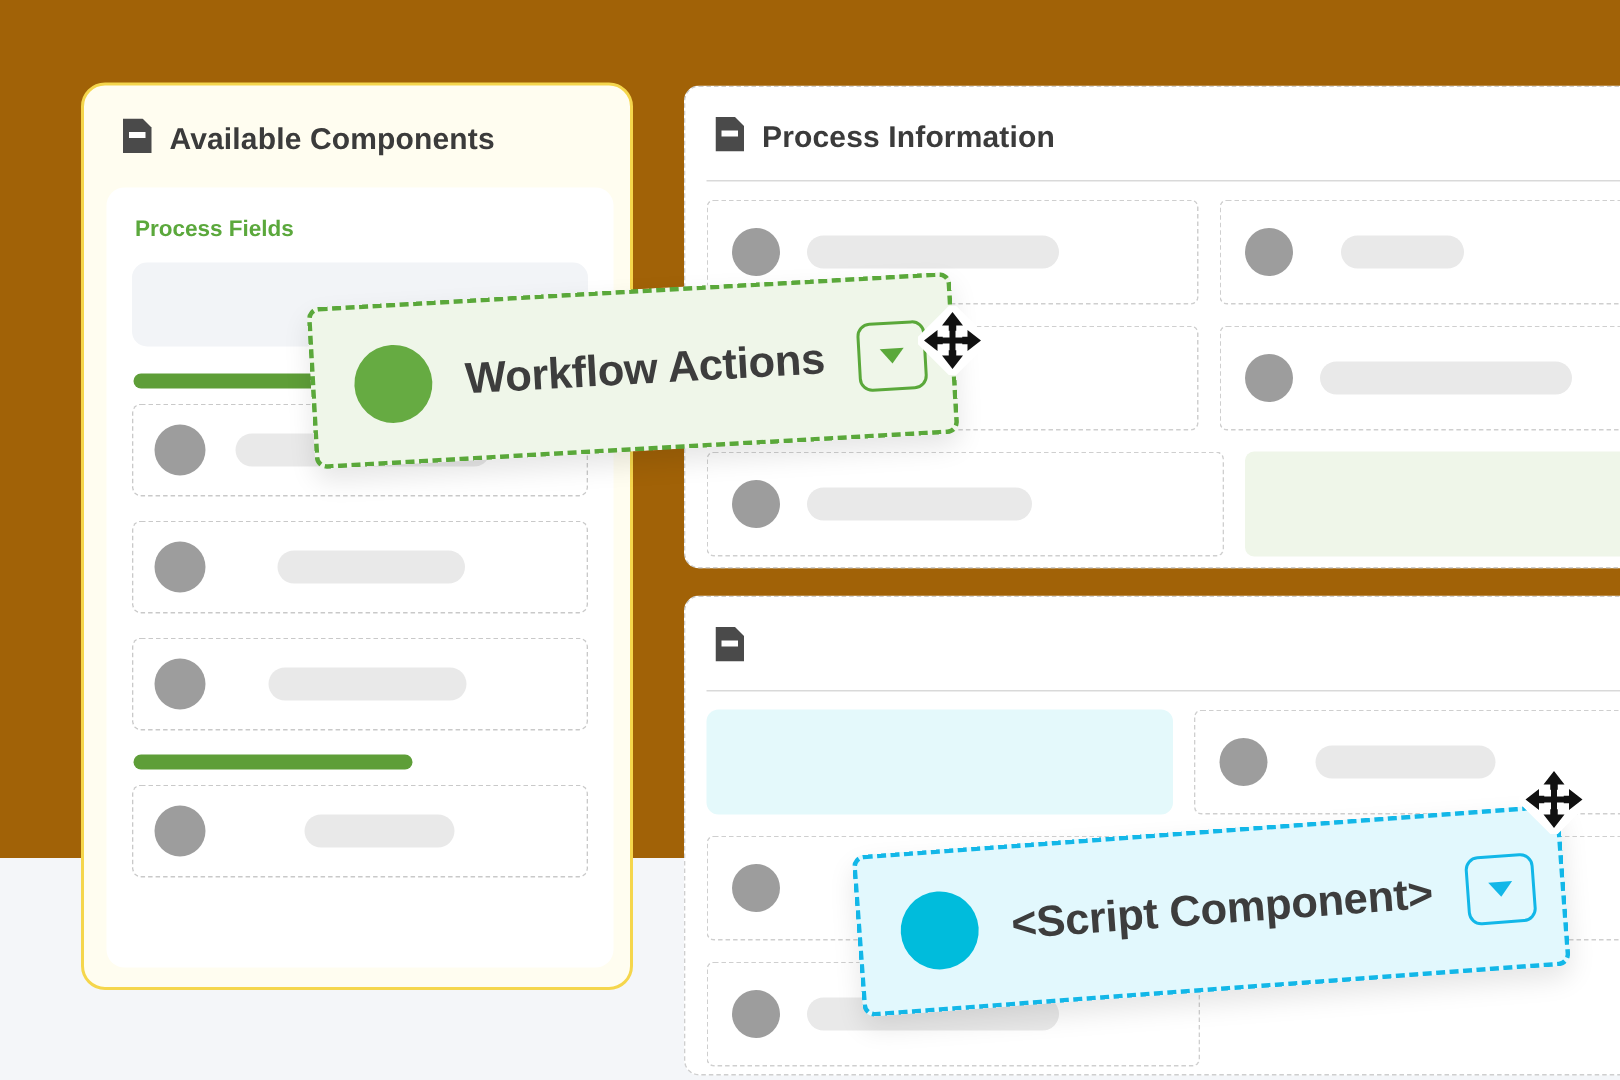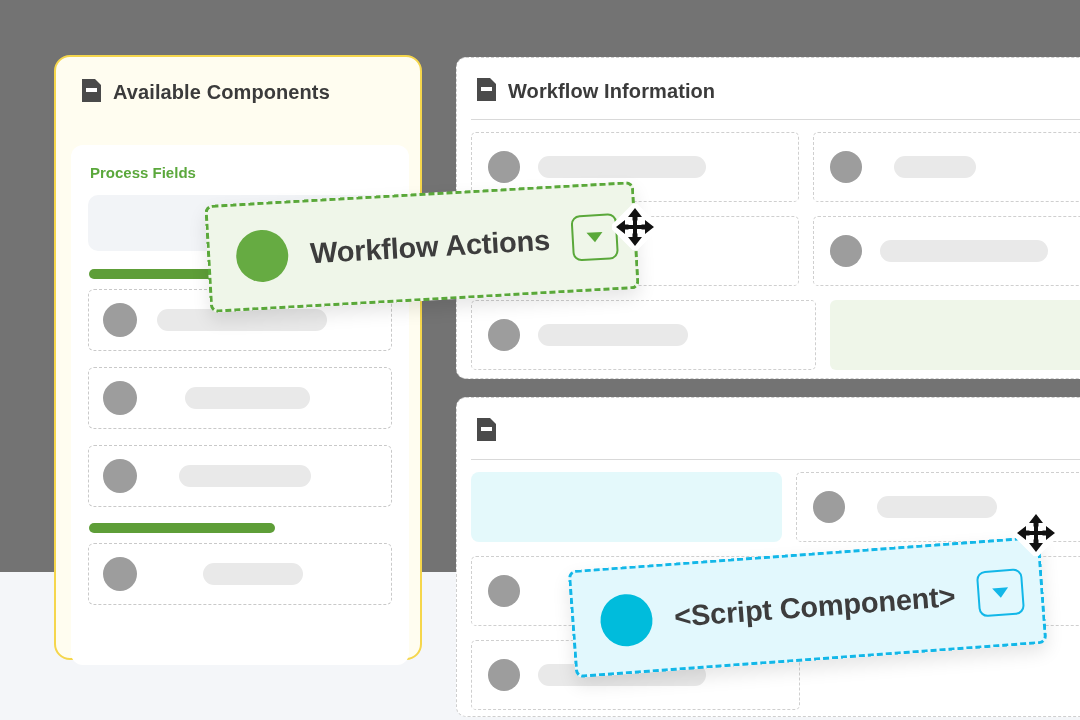--- a/index.html
+++ b/index.html
@@ -9,21 +9,21 @@
     height: 720px;
     overflow: hidden;
     background: #f4f6f9;
     font-family: "Liberation Sans", sans-serif;
   }
 
   #stage {
     position: relative;
     width: 1080px;
     height: 572px;
-    background: #737373;
+    background: #a16207;
   }
 
   
   #left-panel {
     position: absolute;
     left: 54px;
     top: 55px;
     width: 368px;
     height: 605px;
     background: #fffdf0;
@@ -52,21 +52,20 @@
   #left-inner {
     position: absolute;
     left: 15px;
     top: 68px;
     width: 338px;
     height: 520px;
     background: #ffffff;
     border-radius: 12px;
     padding: 16px 17px 0 17px;
     overflow: hidden;
-    margin-top: 20px;
   }
 
   .section-label {
     font-size: 15px;
     font-weight: bold;
     color: #5ba83c;
     margin: 3px 0 14px 2px;
   }
 
   
@@ -310,21 +309,21 @@
 
   <section class="info-panel" id="workflow-panel">
 
     <div class="panel-header">
       <span class="doc-icon">
         <svg width="20" height="23" viewBox="0 0 20 23">
           <path d="M0 0 H13 L19 6 V23 H0 Z" fill="#4a4a4a"></path>
           <rect x="4" y="9" width="11" height="4" fill="#ffffff"></rect>
         </svg>
       </span>
-      <span class="panel-title">Workflow Information</span>
+      <span class="panel-title">Process Information</span>
     </div>
 
     <div class="hr"></div>
 
     <div class="grid-rows">
 
       <div class="grid-row">
         <div class="cell">
           <span class="avatar"></span>
           <span class="bar" style="width:168px;"></span>

